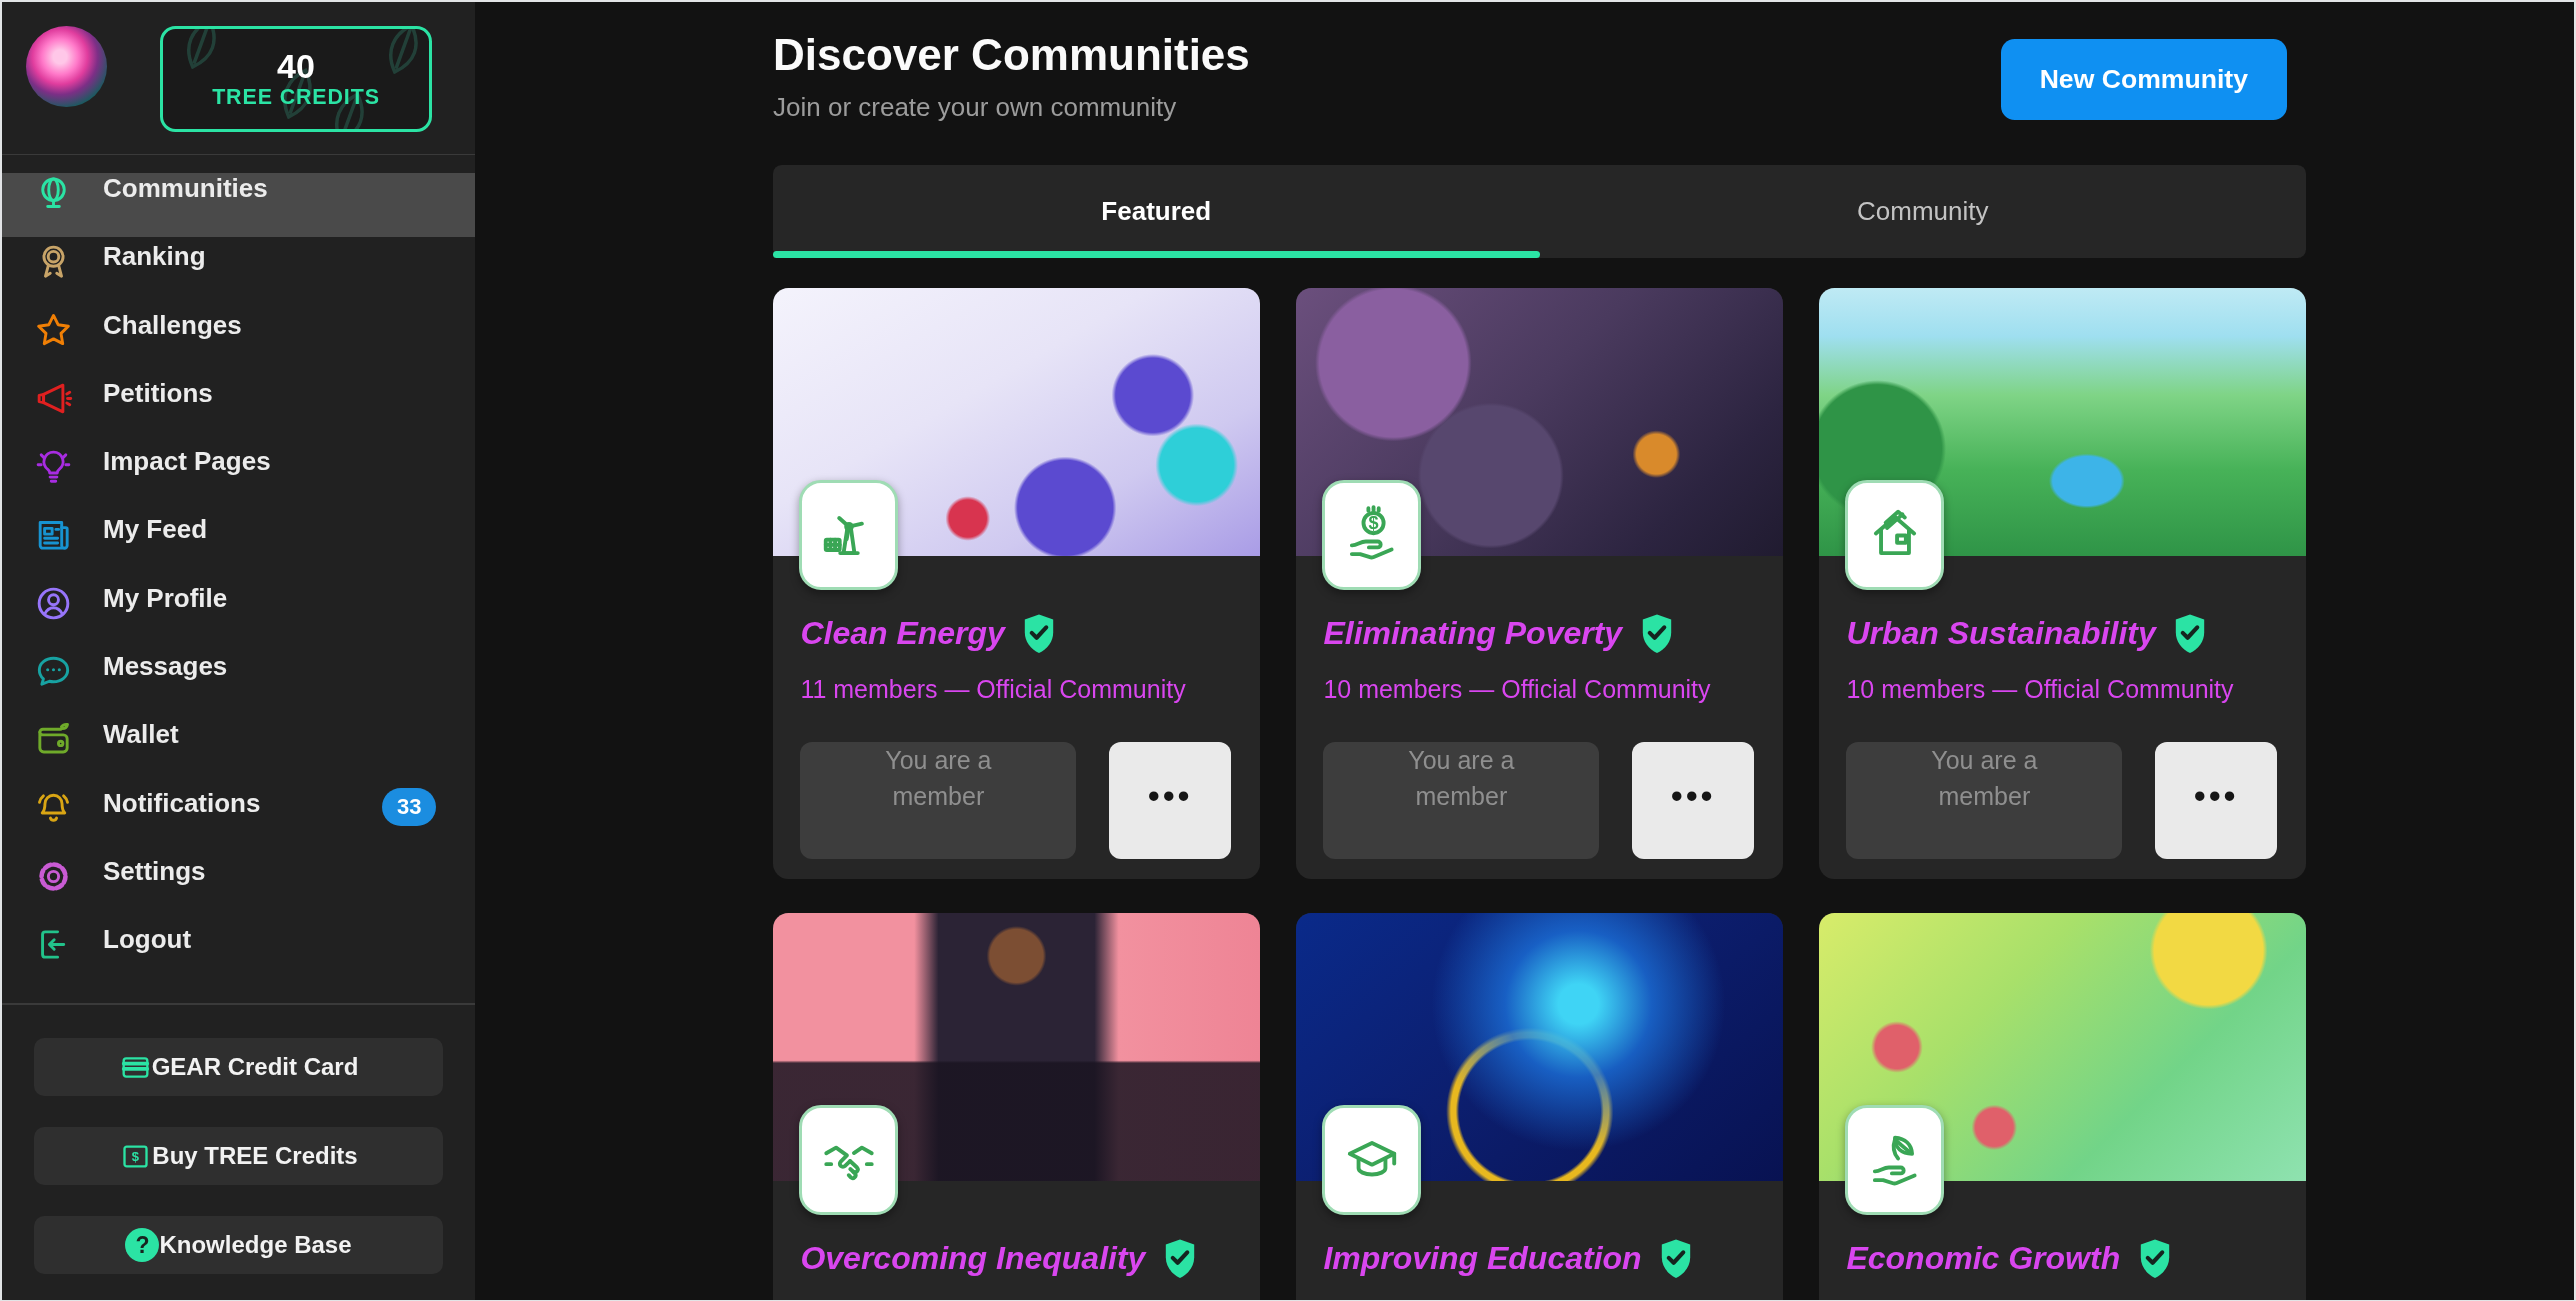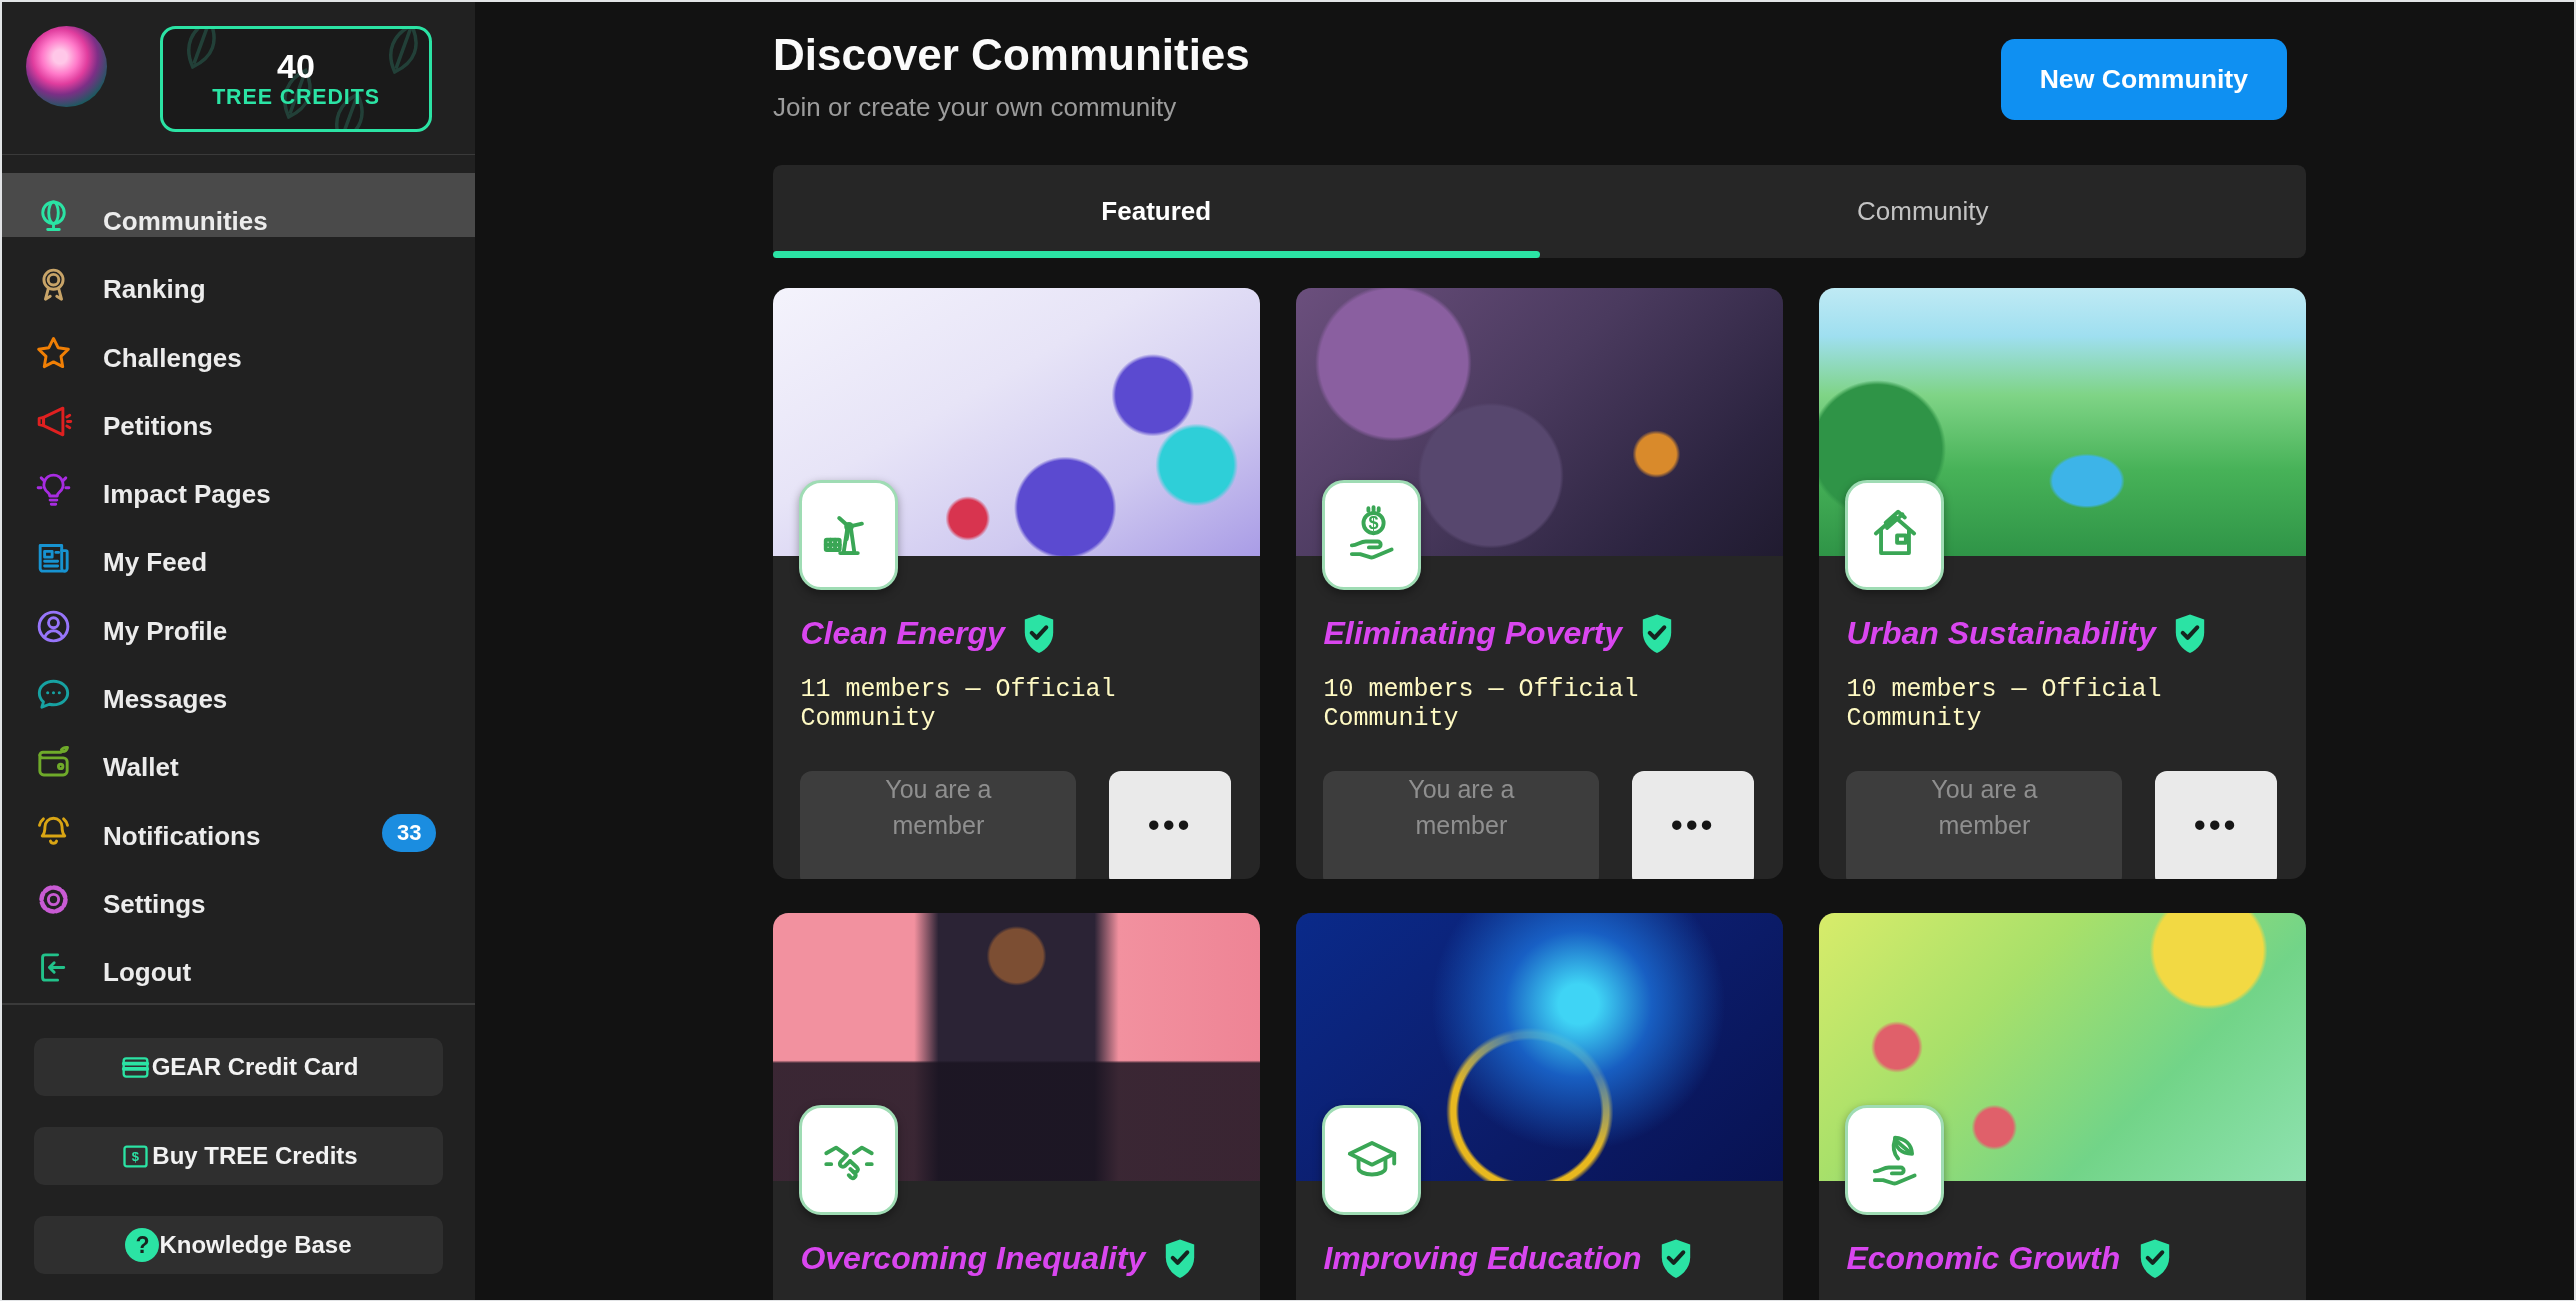--- a/index.html
+++ b/index.html
@@ -17,21 +17,21 @@
   .avatar { width:81px; height:81px; border-radius:50%; flex:none;
             background: radial-gradient(circle at 42% 38%, #ffc7e8 0 10%, #ff79c9 26%, #e03d9e 40%, #7c2f86 55%, #1c5a60 75%, #0a333c 100%); }
   .credits-box { margin-left:53px; width:272px; height:106px; border:3.4px solid #2be3a4; border-radius:15.4px;
                  background:#1a1a1a; position:relative; overflow:hidden;
                  display:flex; flex-direction:column; align-items:center; justify-content:center; }
   .credits-box .leaf { position:absolute; color:#2a6152; opacity:.55; }
   .credits-value { font-size:34px; font-weight:bold; color:#fff; line-height:1.1; position:relative; }
   .credits-label { font-size:21.4px; font-weight:bold; color:#2be3a4; letter-spacing:0.9px; position:relative; }
 
   .nav { padding-top:18px; }
-  .nav-item { height:64px; margin-bottom:4.3px; display:flex; align-items:flex-end; padding-left:31px;
+  .nav-item { height:64px; margin-bottom:4.3px; display:flex; align-items:flex-start; padding-left:31px;
               color:#ececec; font-size:26px; font-weight:bold; cursor:pointer; }
   .nav-item.active { background:#4a4a4a; }
   .nav-icon { width:41px; height:41px; flex:none; display:flex; align-items:center; justify-content:center; }
   .nav-icon svg { width:41px; height:41px; }
   .nav-label { margin-left:29px; }
   .nav-badge { margin-left:auto; margin-right:39px; background:#1b8de0; color:#fff; font-size:22px; font-weight:bold;
                border-radius:20.6px; padding:6px 14.6px; }
   .sb-spacer { flex:1; }
   .sb-divider { height:1.7px; background:#3a3a3a; margin:0; }
   .sb-actions { padding:33px 32px 26px 32px; }
@@ -67,21 +67,21 @@
   .card-badge { position:absolute; left:26px; top:192px; width:99px; height:110px; background:#ffffff;
                 border:3.4px solid #9fdcb4; border-radius:22px; color:#3aa655;
                 display:flex; align-items:center; justify-content:center;
                 box-shadow:0 3.4px 8.6px rgba(0,0,0,.35); }
   .card-badge svg { width:62px; height:62px; }
   .card-body { padding:0 27.4px; }
   .card-title-row { margin-top:57px; display:flex; align-items:center; gap:15.4px; }
   .card-title { font-size:32px; font-weight:bold; color:#d946ef;font-style:italic; }
   .shield { display:flex; flex:none; }
   .shield svg { width:38px; height:41px; }
-  .card-meta { margin-top:20.6px; font-size:25px; color:#fef9c3;font-family:Liberation Mono, monospace; }
+  .card-meta { margin-top:20.6px; font-size:25px; color:#d946ef; }
   .card-actions { margin-top:38px; display:flex; gap:33px; }
   .btn-member { width:276px; height:117px; background:#3d3d3d; border:none; border-radius:12px; cursor:pointer;
                 color:#8f8f8f; font-size:25px; font-family:inherit; line-height:1.45;
                 display:flex; justify-content:center; }
   .btn-member span { display:block; width:147px; text-align:center; }
   .btn-more { width:122px; height:117px; background:#eaeaea; border:none; border-radius:12px; cursor:pointer;
               color:#161616; font-size:33px; font-weight:bold; letter-spacing:3.4px;
               display:flex; align-items:center; justify-content:center; padding-bottom:8.6px; }
 
   

